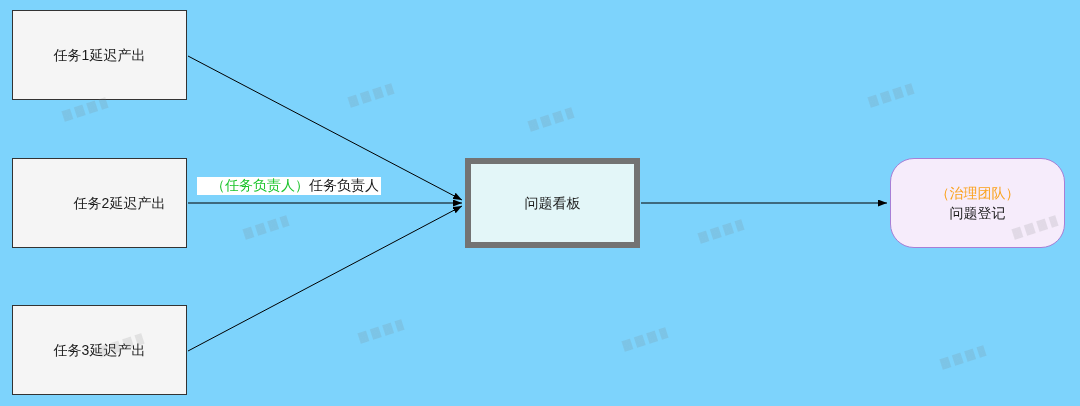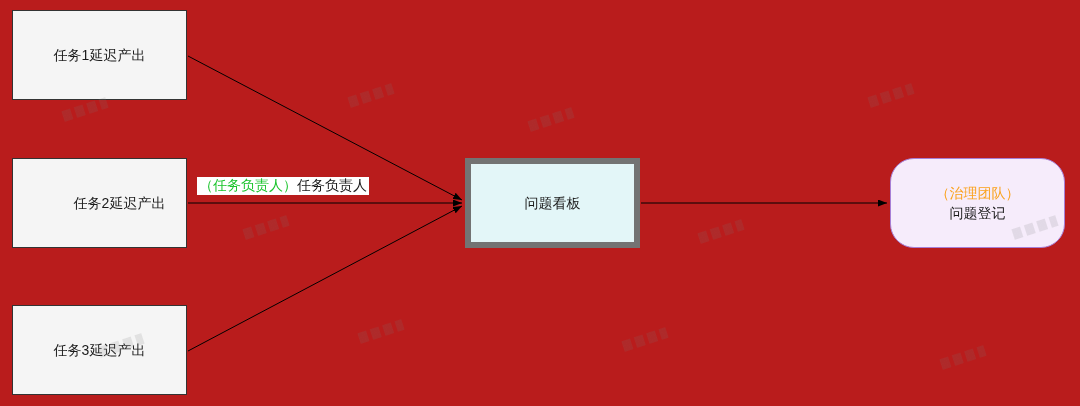--- a/index.html
+++ b/index.html
@@ -5,21 +5,21 @@
   html, body {
     margin: 0;
     padding: 0;
     background: #ffffff;
     font-family: "Liberation Sans", "DejaVu Sans", sans-serif;
   }
   .canvas {
     position: relative;
     width: 1080px;
     height: 406px;
-    background: #b91c1c;
+    background: #7dd3fc;
     overflow: hidden;
   }
   svg.edges {
     position: absolute;
     left: 0; top: 0;
     width: 1080px; height: 406px;
     pointer-events: none;
   }
   .node {
     position: absolute;
@@ -43,21 +43,21 @@
     left: 465px; top: 158px;
     background: #e3f6f8;
     border: 6px solid #737373;
   }
   .node.analysis {
     left: 890px; top: 158px;
     background: #f6ecfb;
     border: 1px solid #a77fd6;
     border-radius: 24px;
   }
-  .actor-green { color: #1cc42c; }
+  .actor-green { color: #1cc42c; margin-left: 12px; }
   .actor-orange { color: #faa21e; }
   .edge-label {
     position: absolute;
     left: 197px;
     top: 177px;
     font-size: 14px;
     color: #1a1a1a;
     white-space: nowrap;
     background: #ffffff;
     padding: 0 2px;

